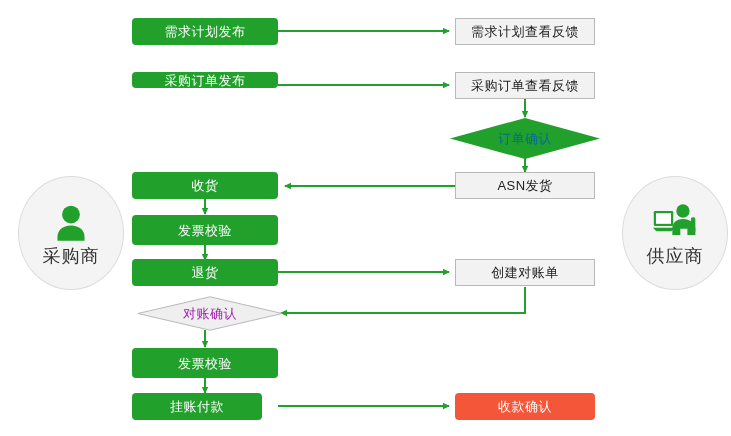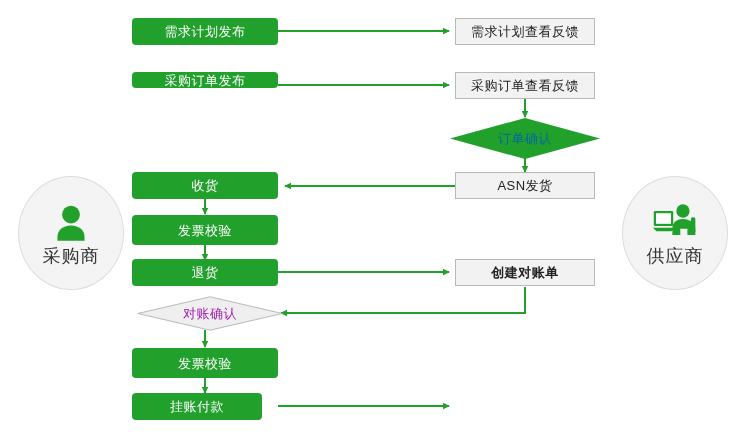--- a/index.html
+++ b/index.html
@@ -210,33 +210,36 @@
   </div>
 
   <div class="node node-green" style="left:132px; top:215px; width:146px; height:30px;">
     <span>发票校验</span>
   </div>
 
   <div class="node node-green" style="left:132px; top:259px; width:146px; height:27px;">
     <span>退货</span>
   </div>
 
-  <div class="node node-gray" style="left:455px; top:259px; width:140px; height:27px;font-weight:bold;">
+  <div class="node node-gray" style="left:455px; top:259px; width:140px; height:27px;">
     <span>创建对账单</span>
   </div>
 
   <div class="diamond diamond-gray" style="left:137px; top:296px; width:146px; height:35px;">
     <svg width="146" height="35" viewBox="0 0 146 35" xmlns="http://www.w3.org/2000/svg">
       <polygon points="73,0.8 145.2,17.5 73,34.2 0.8,17.5" fill="#efefef" stroke="#b9b9b9" stroke-width="1"></polygon>
     </svg>
     <div class="dlabel">对账确认</div>
   </div>
 
   <div class="node node-green" style="left:132px; top:348px; width:146px; height:30px;">
     <span>发票校验</span>
   </div>
 
   <div class="node node-green" style="left:132px; top:393px; width:130px; height:27px;">
     <span>挂账付款</span>
   </div>
 
+  <div class="node node-red" style="left:455px; top:393px; width:140px; height:27px;">
+    <span>收款确认</span>
+  </div>
 
 </div>
 
 </body></html>

